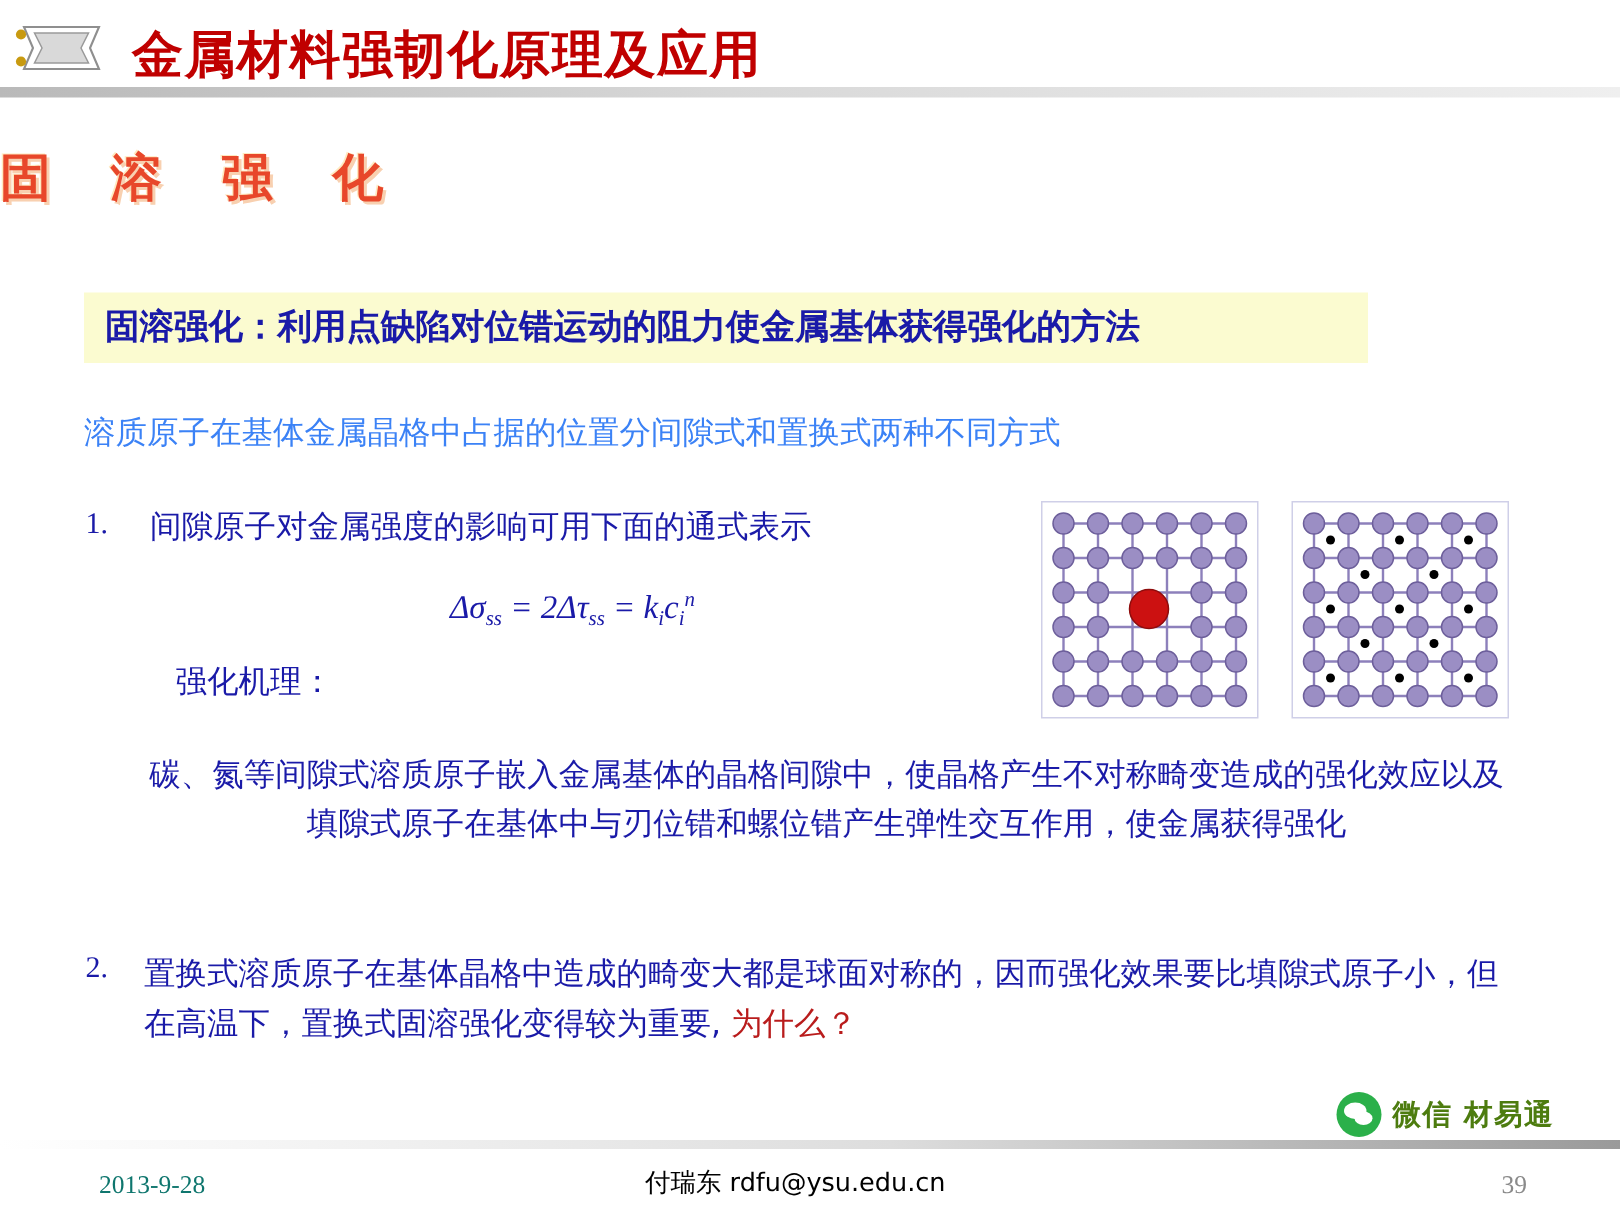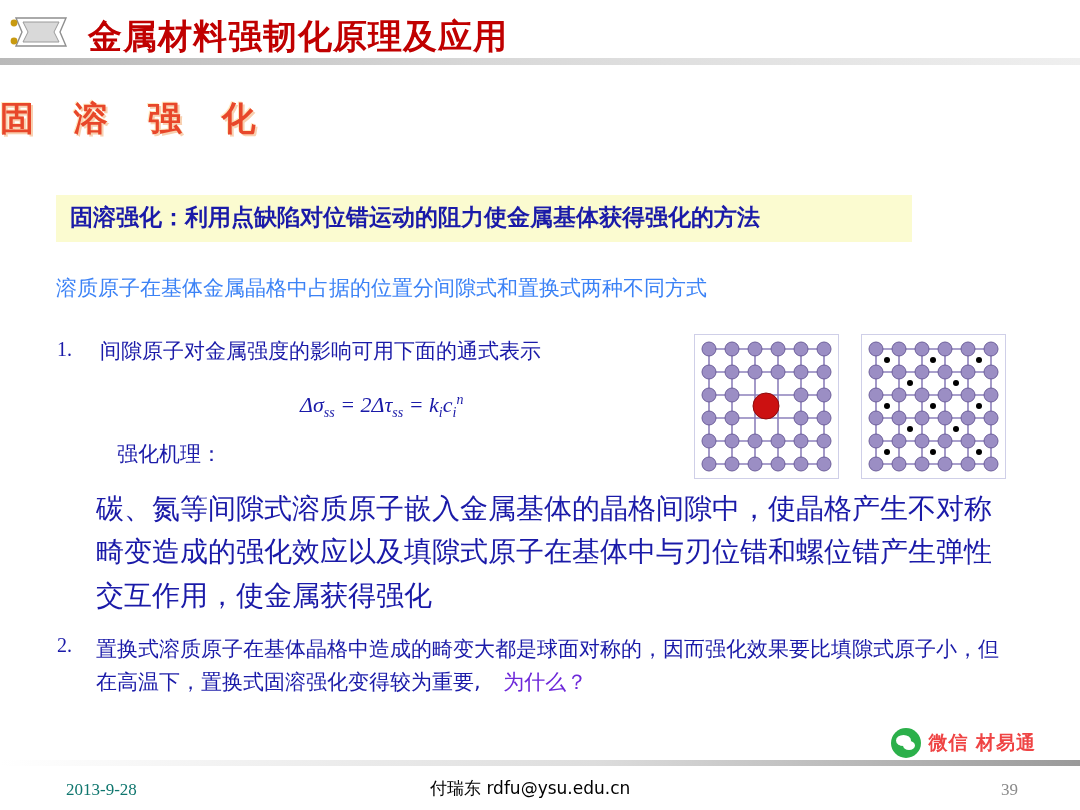--- a/index.html
+++ b/index.html
@@ -105,28 +105,28 @@
     color: #1a1aa8;
     font-family: "Liberation Serif", serif;
     font-style: italic;
   }
   .formula .sub { font-size: 14px; vertical-align: -0.35em; font-style: italic; }
   .formula .sup { font-size: 14px; vertical-align: 0.55em; font-style: italic; }
 
   #mech { top: 440px; left: 117px; font-size: 21px; }
 
   #para1 {
-    top: 487px; left: 96px; width: 910px;
-    font-size: 28px; line-height: 1.55;
+    top: 500px; left: 96px; width: 910px;
+    font-size: 21px; line-height: 1.55; text-align: center;
   }
 
   #item2 { top: 633px; left: 96px; width: 910px; font-size: 21px; line-height: 1.55; }
   #item2num { top: 634px; left: 57px; }
 
-  .why { color: #6d28d9; margin-left: 16px; }
+  .why { color: #b91c1c; }
 
   
   .diagrams {
     position: absolute;
     top: 334px;
     left: 694px;
     width: 314px;
     height: 145px;
   }
   .lattice {
@@ -193,21 +193,21 @@
     width: 15px; height: 11px;
     left: 5px; top: 7px;
   }
   .wechat-badge .wx-icon::after {
     width: 12px; height: 9px;
     left: 12px; top: 13px;
   }
   .wechat-badge .wx-text {
     font-size: 19px;
     font-weight: bold;
-    color: #ef4444;
+    color: #4d7c0f;
     font-family: "DejaVu Serif", serif;
     letter-spacing: 1px;
   }
 </style>
 </head>
 <body>
 
 <div class="header">
   <svg class="header-logo" viewBox="0 0 62 36">
     <polygon points="6,4 56,4 50,18 56,32 6,32 12,18" fill="#ffffff" stroke="#8f8f8f" stroke-width="1.4"></polygon>

